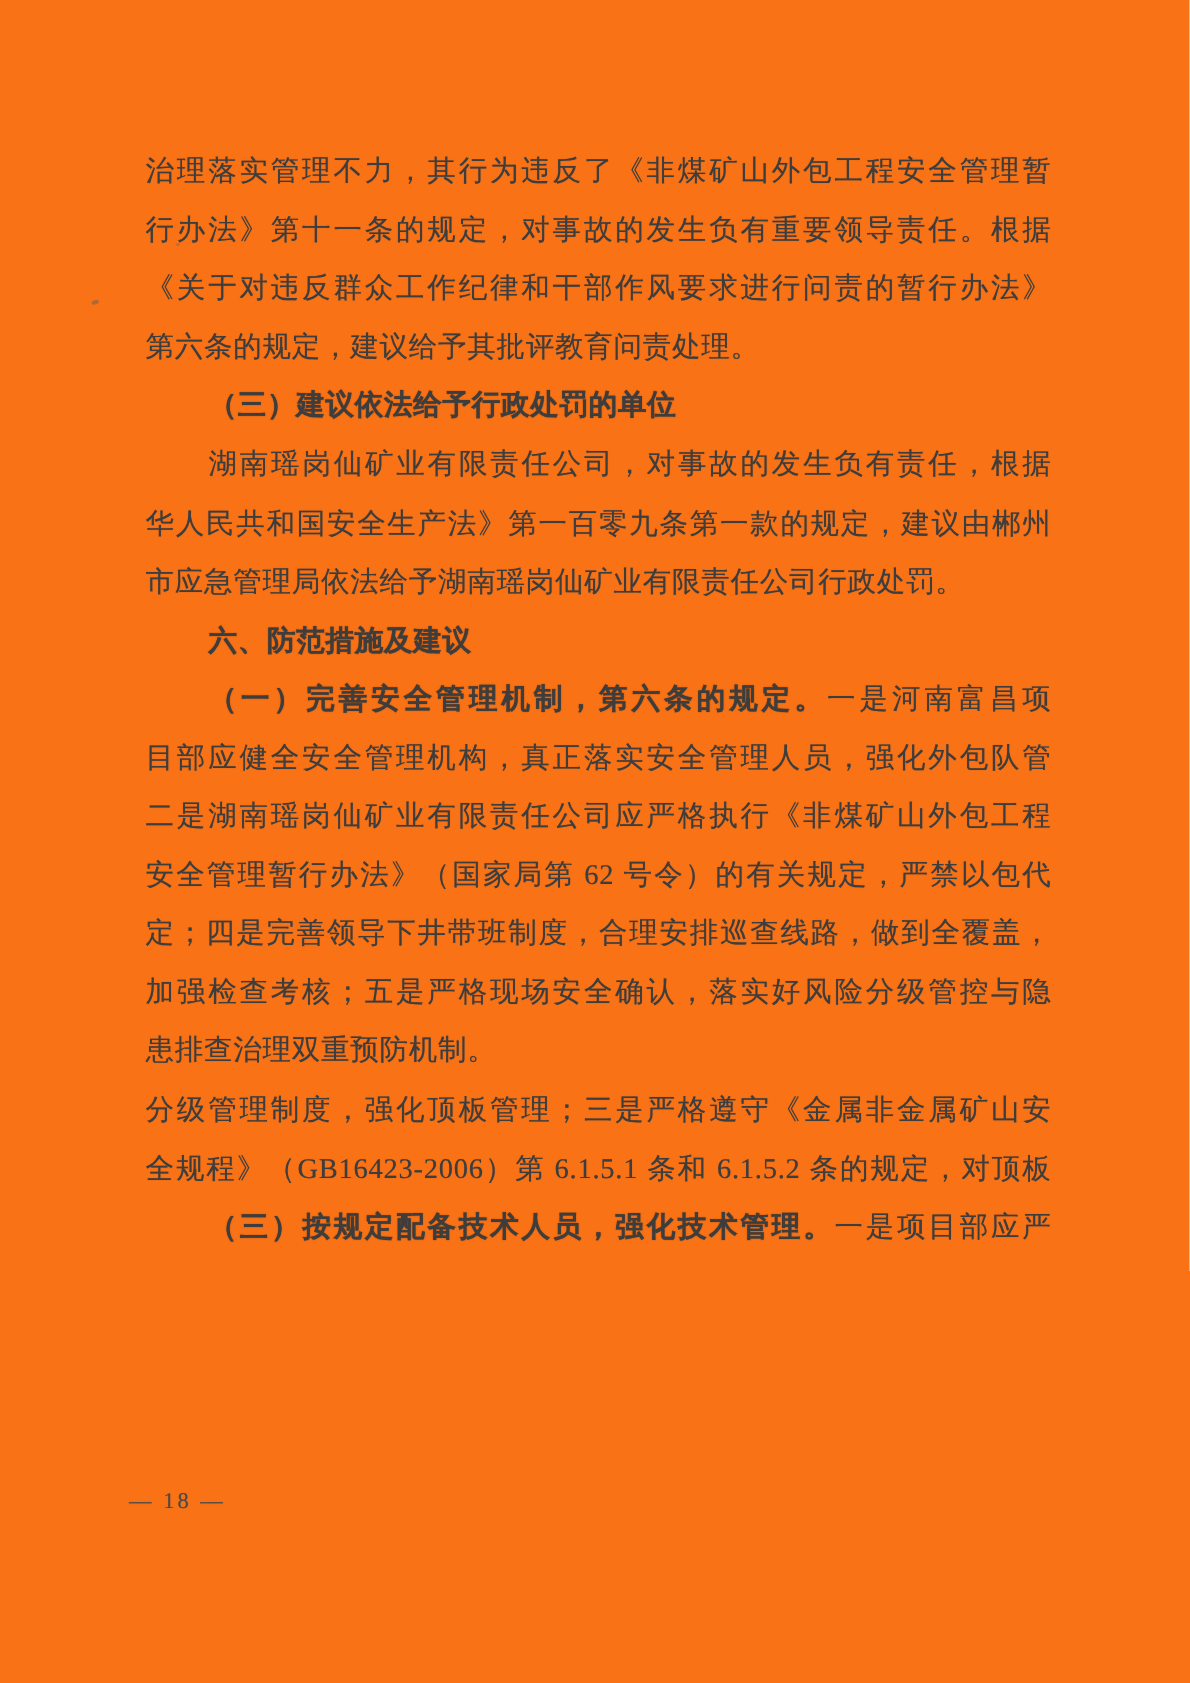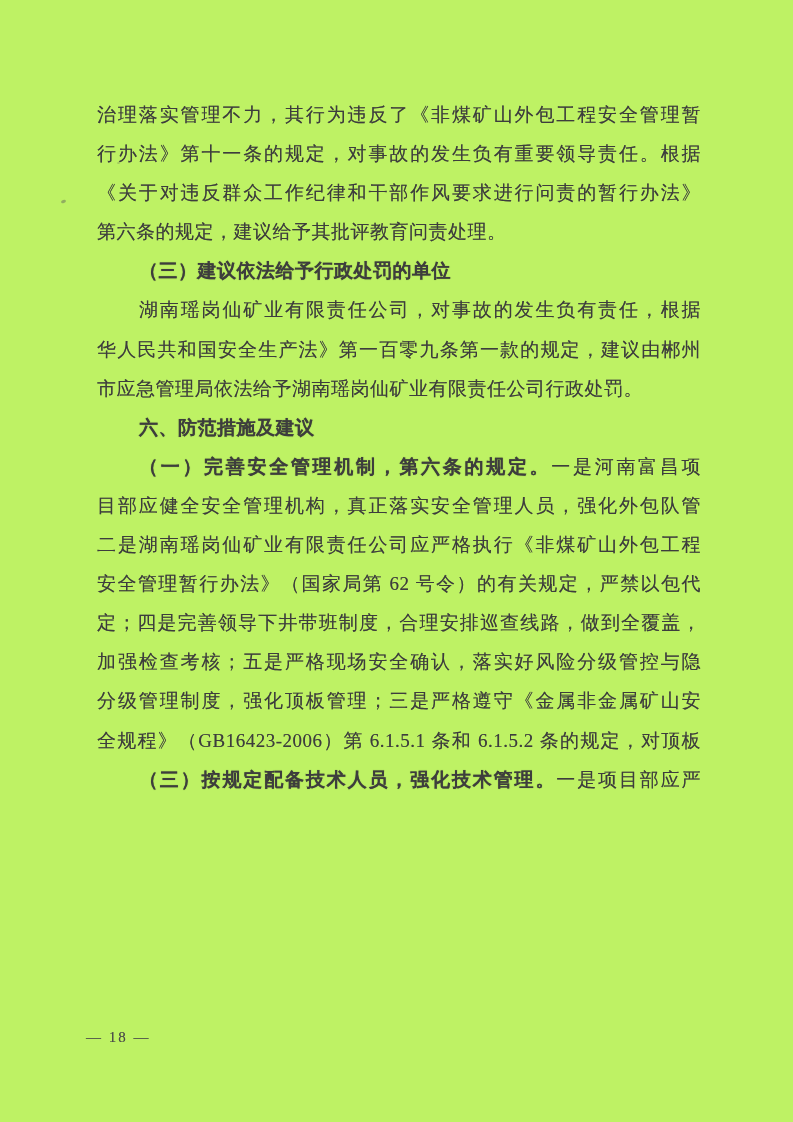--- a/index.html
+++ b/index.html
@@ -5,21 +5,21 @@
   html, body {
     margin: 0;
     padding: 0;
     background: #e8e8e8;
   }
   .page {
     position: relative;
     width: 793px;
     height: 1122px;
     margin: 0 auto;
-    background: #bef264;
+    background: #f97316;
     overflow: hidden;
     font-family: "Liberation Serif", "DejaVu Serif", serif;
     color: #3d3d3d;
   }
   .doc-body {
     position: absolute;
     left: 97px;
     top: 95px;
     width: 604px;
   }
@@ -44,21 +44,21 @@
     padding-left: 42px;
   }
   .run { font-weight: normal; }
   .run.bold {
     font-weight: bold;
     text-shadow: 0 0 0.8px rgba(40,40,40,0.7);
   }
   .page-number {
     position: absolute;
     left: 86px;
-    top: 1029px;
+    top: 993px;
     font-size: 15px;
     letter-spacing: 2px;
     color: #4a4a4a;
     text-shadow: 0 0 0.5px rgba(70,70,70,0.5);
   }
   .speck {
     position: absolute;
     background: rgba(90,90,90,0.45);
     border-radius: 50%;
   }
@@ -78,20 +78,21 @@
       <div class="line indent fill"><span class="run">湖南瑶岗仙矿业有限责任公司，对事故的发生负有责任，根据《中</span></div>
       <div class="line fill"><span class="run">华人民共和国安全生产法》第一百零九条第一款的规定，建议由郴州</span></div>
       <div class="line"><span class="run">市应急管理局依法给予湖南瑶岗仙矿业有限责任公司行政处罚。</span></div>
       <div class="line indent"><span class="run bold">六、防范措施及建议</span></div>
       <div class="line indent fill"><span class="run bold">（一）完善安全管理机制，第六条的规定。</span><span class="run">一是河南富昌项</span></div>
       <div class="line fill"><span class="run">目部应健全安全管理机构，真正落实安全管理人员，强化外包队管理；</span></div>
       <div class="line fill"><span class="run">二是湖南瑶岗仙矿业有限责任公司应严格执行《非煤矿山外包工程</span></div>
       <div class="line fill"><span class="run">安全管理暂行办法》（国家局第 62 号令）的有关规定，严禁以包代</span></div>
       <div class="line fill"><span class="run">定；四是完善领导下井带班制度，合理安排巡查线路，做到全覆盖，</span></div>
       <div class="line fill"><span class="run">加强检查考核；五是严格现场安全确认，落实好风险分级管控与隐</span></div>
+      <div class="line"><span class="run">患排查治理双重预防机制。</span></div>
       <div class="line fill"><span class="run">分级管理制度，强化顶板管理；三是严格遵守《金属非金属矿山安</span></div>
       <div class="line fill"><span class="run">全规程》（GB16423-2006）第 6.1.5.1 条和 6.1.5.2 条的规定，对顶板</span></div>
       <div class="line indent fill"><span class="run bold">（三）按规定配备技术人员，强化技术管理。</span><span class="run">一是项目部应严</span></div>
     </div>
   <div class="page-number">— 18 —</div>
   <div class="speck speck-1"></div>
   <div class="speck speck-2"></div>
 </div>
 
 </body></html>

